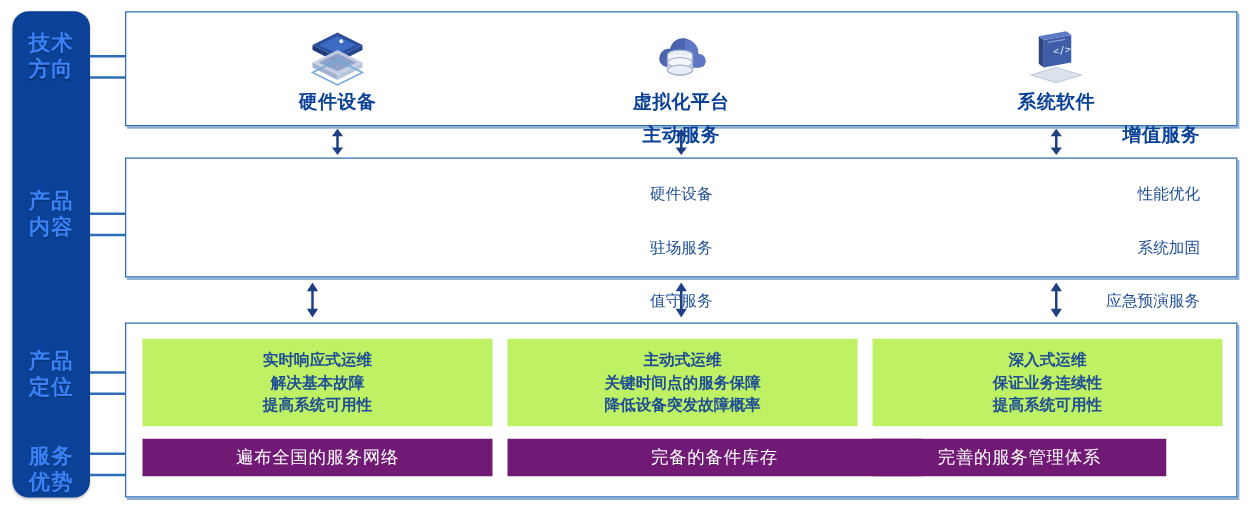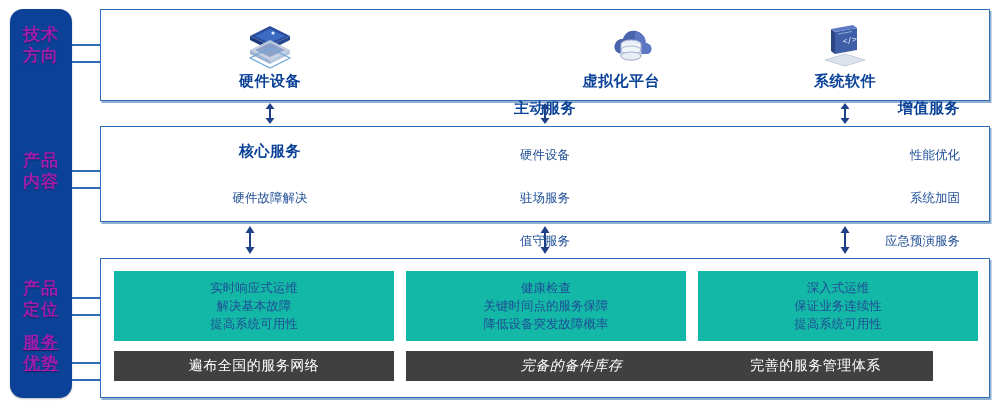--- a/index.html
+++ b/index.html
@@ -12,29 +12,29 @@
   #root{position:relative;width:1000px;height:407px;}
 
   
   .rail{
     position:absolute;left:10px;top:9px;width:62px;height:389px;
     background:#0B4298;border-radius:13px;
     box-shadow:0 1px 2px rgba(0,0,0,.25);
   }
   .rail-label{
     position:absolute;left:10px;width:62px;
-    color:#a21caf;font-weight:bold;font-size:17px;line-height:21px;
+    color:#3b82f6;font-weight:bold;font-size:17px;line-height:21px;
     text-align:center;letter-spacing:1px;
     text-shadow:0 1px 1px rgba(0,0,0,.35);
   }
   .rail-label span{display:block;}
   #rl0{top:24px;}
   #rl1{top:150px;}
   #rl2{top:278px;}
-  #rl3{top:332px;text-decoration:underline;}
+  #rl3{top:354px;}
 
   
   .brk{position:absolute;background:#2E6CB8;}
 
   
   .panel{
     position:absolute;
     background:#ffffff;
     border:1.5px solid #2E6CB8;
     box-shadow:1.5px 2px 0 rgba(110,150,195,.75);
@@ -70,29 +70,29 @@
     color:#1F4E96;font-size:12.5px;line-height:17px;
   }
 
   
   .arrow{position:absolute;width:14px;}
   .arrow svg{display:block;}
 
   
   .gray-box{
     position:absolute;top:12px;height:70px;
-    background:#14b8a6;
+    background:#bef264;
     display:flex;flex-direction:column;
-    align-items:center;justify-content:center;
+    align-items:center;justify-content:center;font-weight:bold;
   }
   .gray-line{color:#1F4E96;font-size:12.5px;line-height:18px;}
 
   .blue-bar{
     position:absolute;top:92px;height:30px;
-    background:#404040;
+    background:#701a75;
     display:flex;align-items:center;justify-content:center;
     color:#ffffff;font-size:14px;letter-spacing:.5px;
   }
 </style>
 </head>
 <body>
 
 <div id="root">
 
   <div class="rail"></div>
@@ -141,21 +141,21 @@
           <polygon points="8,30 28,40 28,44 8,34" fill="#9FB3D0"></polygon>
           <polygon points="48,30 28,40 28,44 48,34" fill="#B6C6DC"></polygon>
           <polygon points="28,28 48,38 28,48 8,38" fill="none" stroke="#6FA8DC" stroke-width="1.2"></polygon>
           <circle cx="31" cy="13" r="1.6" fill="#E8EEF8"></circle>
         </g>
       </svg>
     </span>
     <span class="tech-label">硬件设备</span>
   </div>
 
-  <div class="tech-col" style="left:430px;top:9px;width:230px;align-items:flex-end;">
+  <div class="tech-col" style="left:430px;top:9px;width:230px;">
     <span class="tech-icon">
       <svg viewBox="0 0 56 50" width="56" height="50">
         <path d="M20 34 C12 34 9 29 11 24 C12.5 20 16 18.5 19 19 C20.5 13 26 9.5 32 11 C38.5 12.5 42 18 41.5 23 C46 23.5 48.5 27 47 31 C45.8 34 43 34 40 34 Z" fill="#4A63AD"></path>
         <path d="M33 12 C39 13.6 42.2 18.6 41.5 23 C46 23.5 48.5 27 47 31 C45.8 34 43 34 40 34 L31 34 L31 12 Z" fill="#5E77C4"></path>
         <ellipse cx="27" cy="24" rx="10" ry="4" fill="#E9EDF6" stroke="#A7B4CE" stroke-width="1"></ellipse>
         <path d="M17 24 L17 36 C17 38.2 21.5 40 27 40 C32.5 40 37 38.2 37 36 L37 24" fill="#F2F5FA" stroke="#A7B4CE" stroke-width="1"></path>
         <ellipse cx="27" cy="30" rx="10" ry="4" fill="none" stroke="#A7B4CE" stroke-width="1"></ellipse>
         <ellipse cx="27" cy="36" rx="10" ry="4" fill="#E9EDF6" stroke="#A7B4CE" stroke-width="1"></ellipse>
       </svg>
     </span>
@@ -194,24 +194,20 @@
   <div class="arrow" style="left:838px;top:103px;">
     <svg width="14" height="21" viewBox="0 0 14 21">
       <line x1="7" y1="3" x2="7" y2="18" stroke="#1F3F87" stroke-width="2"></line>
       <polygon points="7,0 11.5,6 2.5,6" fill="#1F3F87"></polygon>
       <polygon points="7,21 11.5,15 2.5,15" fill="#1F3F87"></polygon>
     </svg>
   </div>
 
   <div class="panel" id="panel-content"></div>
 
-  <div class="content-col" style="left:155px;top:126px;width:230px;">
-    <div class="content-title">核心服务</div>
-    <div class="content-item">硬件故障解决</div>
-  </div>
 
   <div class="content-col" style="left:430px;top:126px;width:230px;">
     <div class="content-title">主动服务</div>
     <div class="content-item">硬件设备</div>
     <div class="content-item">驻场服务</div>
     <div class="content-item">值守服务</div>
   </div>
 
   <div class="content-col" style="left:730px;top:126px;width:230px;align-items:flex-end;">
     <div class="content-title">增值服务</div>
@@ -243,29 +239,29 @@
   </div>
 
   <div class="panel" id="panel-bottom">
 
     <div class="gray-box" style="left:13px;width:280px;">
       <div class="gray-line">实时响应式运维</div>
       <div class="gray-line">解决基本故障</div>
       <div class="gray-line">提高系统可用性</div>
     </div>
     <div class="gray-box" style="left:305px;width:280px;">
-      <div class="gray-line">健康检查</div>
+      <div class="gray-line">主动式运维</div>
       <div class="gray-line">关键时间点的服务保障</div>
       <div class="gray-line">降低设备突发故障概率</div>
     </div>
     <div class="gray-box" style="left:597px;width:280px;">
       <div class="gray-line">深入式运维</div>
       <div class="gray-line">保证业务连续性</div>
       <div class="gray-line">提高系统可用性</div>
     </div>
 
     <div class="blue-bar" style="left:13px;width:280px;">遍布全国的服务网络</div>
-    <div class="blue-bar" style="left:305px;width:331px;font-style:italic;">完备的备件库存</div>
+    <div class="blue-bar" style="left:305px;width:331px;">完备的备件库存</div>
     <div class="blue-bar" style="left:597px;width:235px;">完善的服务管理体系</div>
 
   </div>
 
 </div>
 
 </body></html>

